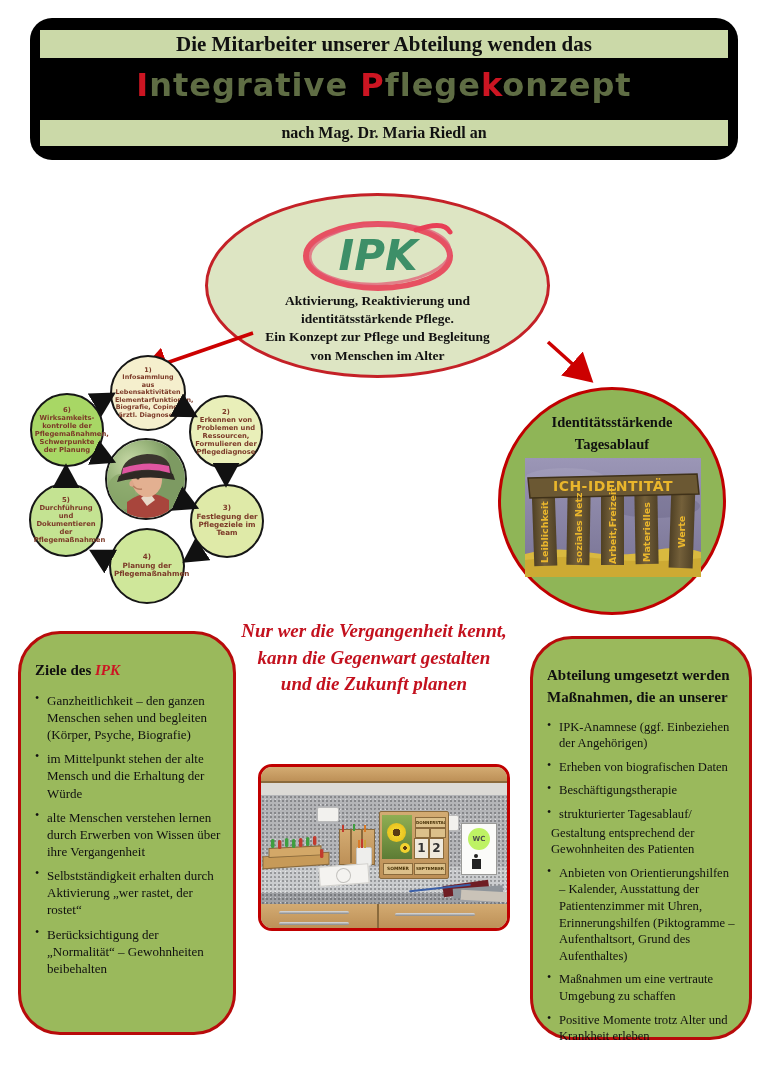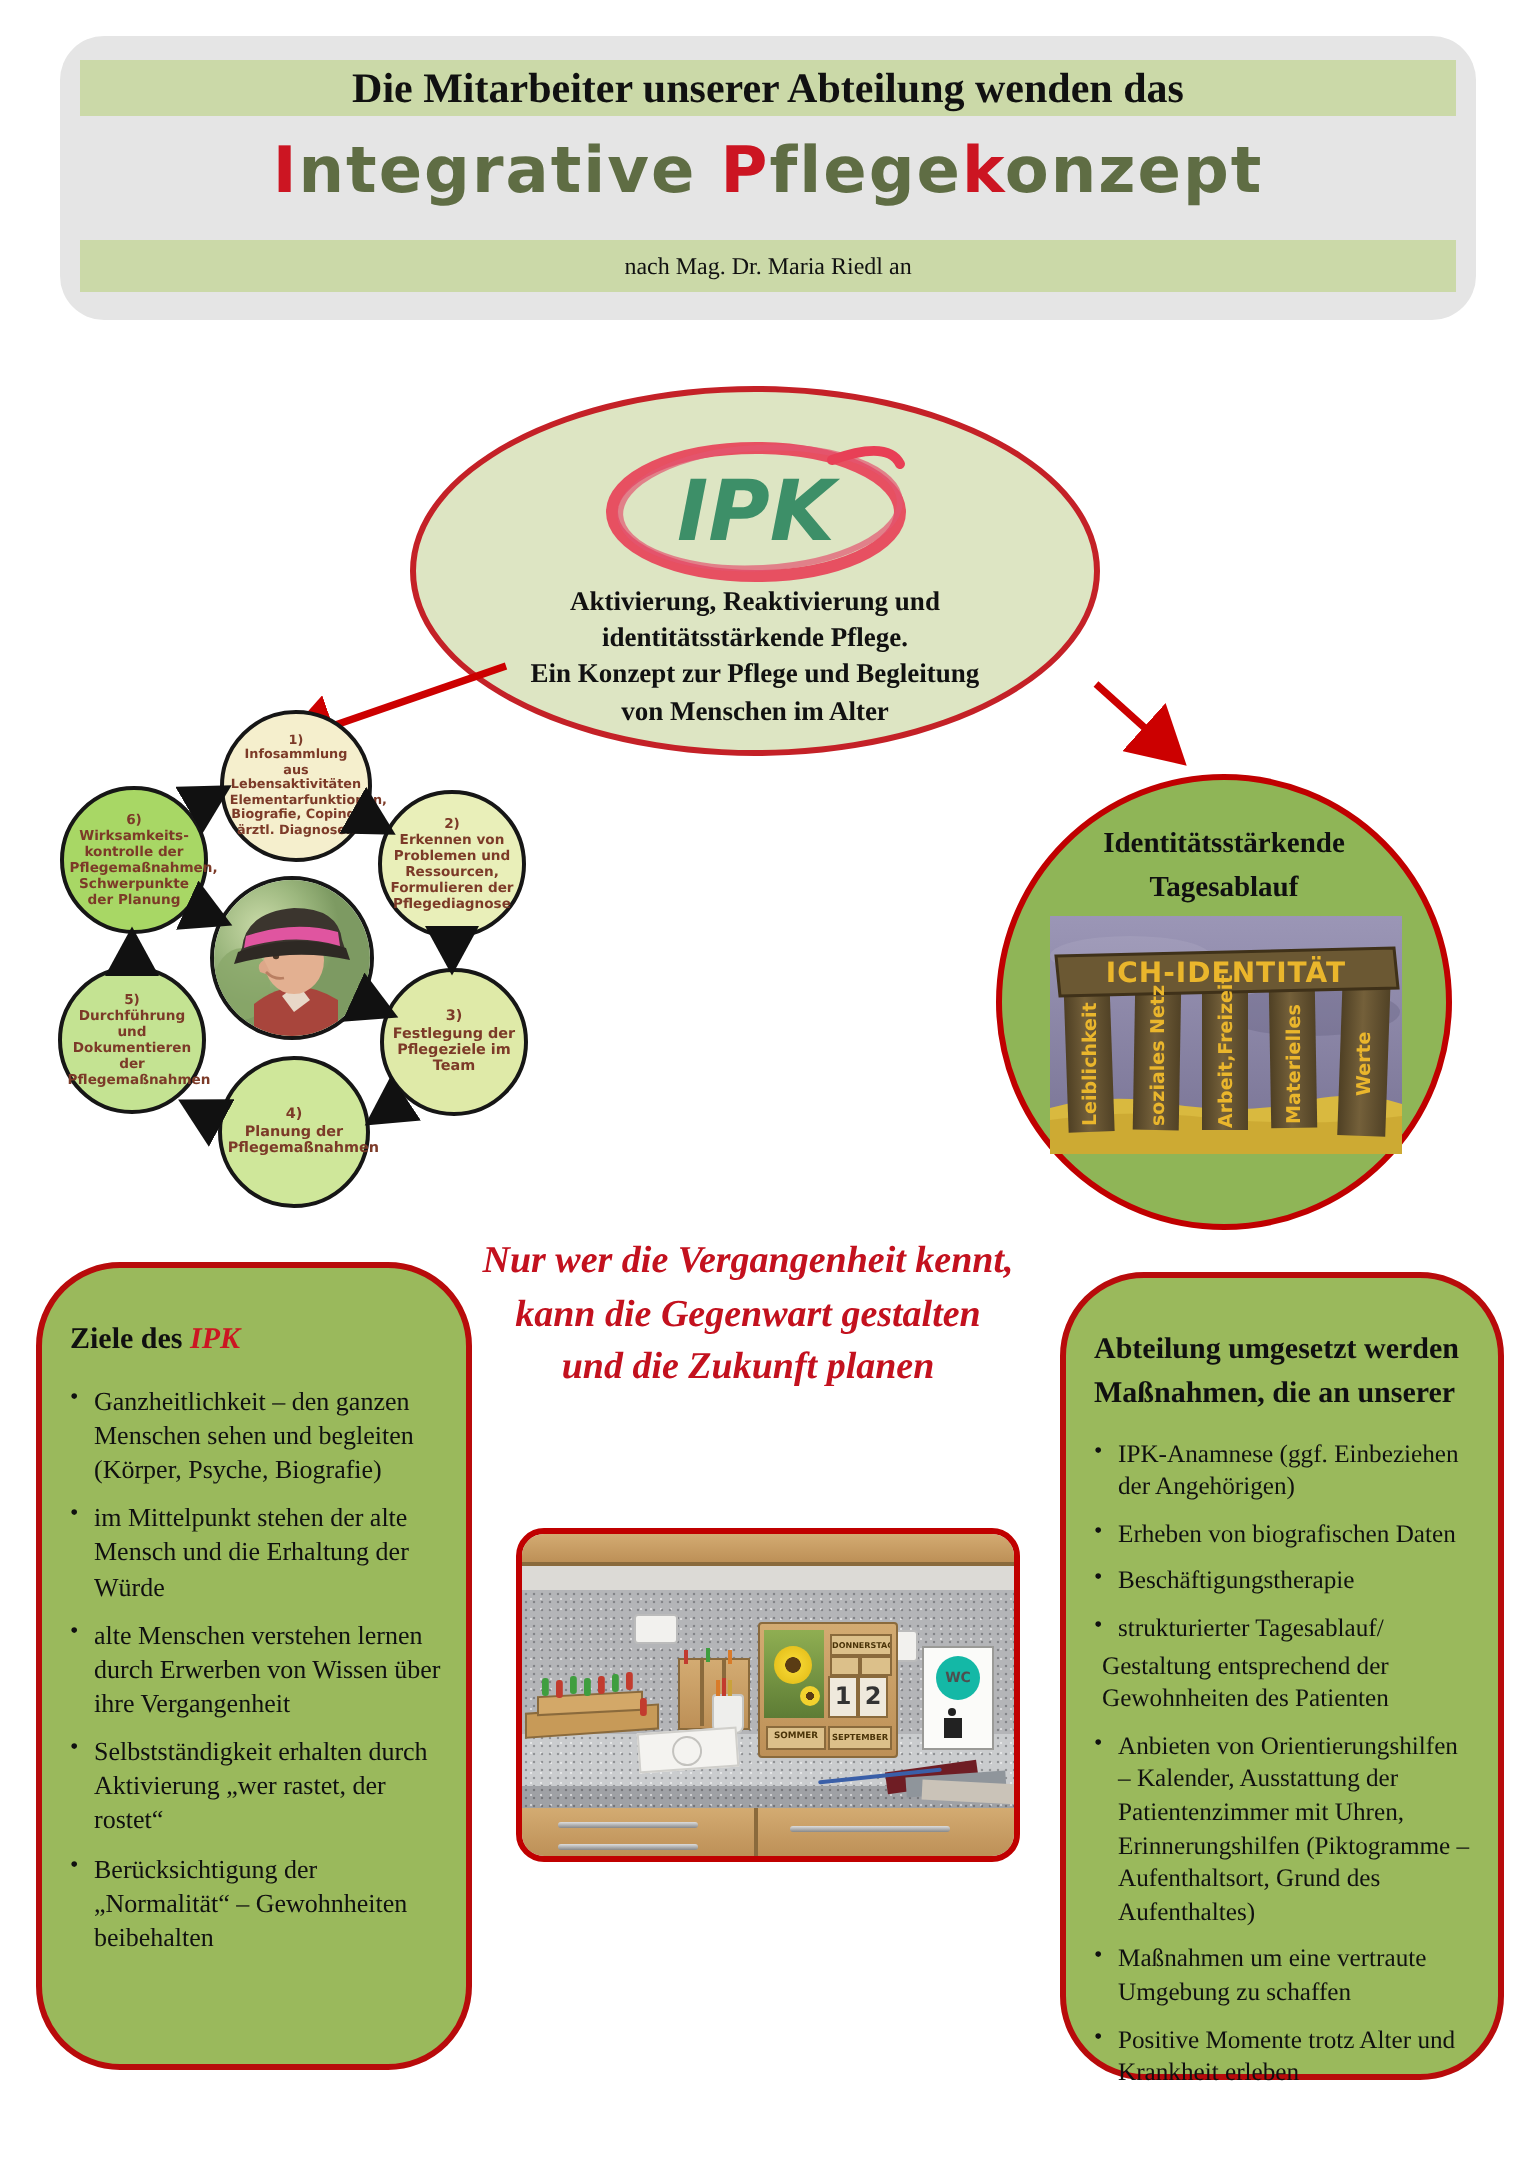--- a/index.html
+++ b/index.html
@@ -1,26 +1,26 @@
 <!DOCTYPE html>
 <html><head>
 <meta charset="utf-8">
 <style>
   html,body{margin:0;padding:0;background:#fff;}
   .page{position:relative;width:768px;height:1086px;background:#fff;overflow:hidden;
         font-family:"Liberation Serif", serif;}
   
   .hdr{position:absolute;left:30px;top:18px;width:708px;height:142px;
-       background:#e5e5e5;border-radius:22px;}
+       background:#000000;border-radius:22px;}
   .hdr-strip{position:absolute;left:10px;right:10px;height:28px;background:#cbd9a8;
        display:flex;align-items:center;justify-content:center;}
   .hdr-strip.s1{top:12px;}
   .hdr-strip.s2{top:102px;height:26px;}
   .hdr-line1{font-weight:bold;font-size:21px;color:#111;}
-  .hdr-line3{font-weight:normal;font-size:12px;color:#111;text-align:center;}
+  .hdr-line3{font-weight:bold;font-size:16px;color:#111;text-align:center;}
   .hdr-title{position:absolute;left:0;right:0;top:48px;text-align:center;
        font-family:"DejaVu Sans", sans-serif;font-weight:bold;font-size:32px;
        letter-spacing:1px;color:#5f6d44;}
   .hdr-title .seg-red{color:#cc1522;}
   
   .bubble{position:absolute;left:205px;top:193px;width:345px;height:185px;border-radius:50%;
        background:#dde5c3;border:3px solid #c42127;box-sizing:border-box;text-align:center;}
   .bubble-logo{position:absolute;left:50%;top:16px;transform:translateX(-50%);}
   .bubble-lines{position:absolute;left:0;right:0;top:96px;font-weight:bold;font-size:13.5px;
        color:#111;line-height:1.35;}
@@ -316,21 +316,21 @@
       <div class="chip" style="left:35px;top:5px;width:29px;height:9px;font-size:4px;line-height:9px;">DONNERSTAG</div>
       <div class="chip" style="left:35px;top:16px;width:13px;height:8px;font-size:3.5px;line-height:8px;"></div>
       <div class="chip" style="left:50px;top:16px;width:14px;height:8px;font-size:3.5px;line-height:8px;"></div>
       <div class="chip" style="left:34px;top:26px;width:13px;height:19px;background:#efe9dc;font-size:12px;line-height:19px;color:#333;">1</div>
       <div class="chip" style="left:49px;top:26px;width:13px;height:19px;background:#efe9dc;font-size:12px;line-height:19px;color:#333;">2</div>
       <div class="chip" style="left:3px;top:51px;width:28px;height:10px;font-size:4.4px;line-height:10px;">SOMMER</div>
       <div class="chip" style="left:34px;top:51px;width:30px;height:10px;font-size:4.2px;line-height:10px;">SEPTEMBER</div>
     </div>
 
     <div class="ph" style="left:200px;top:56px;width:34px;height:50px;background:#fbfbf9;border:1px solid #9a9a97;">
-      <div style="position:absolute;left:6px;top:4px;width:22px;height:22px;border-radius:50%;background:#14b8a6;text-align:center;font-family:'DejaVu Sans',sans-serif;font-weight:bold;font-size:7px;line-height:22px;color:#4e4e4e;">WC</div>
+      <div style="position:absolute;left:6px;top:4px;width:22px;height:22px;border-radius:50%;background:#bef264;text-align:center;font-family:'DejaVu Sans',sans-serif;font-weight:bold;font-size:7px;line-height:22px;color:#4e4e4e;">WC</div>
       <div style="position:absolute;left:12px;top:30px;width:4px;height:4px;border-radius:50%;background:#222;"></div>
       <div style="position:absolute;left:10px;top:35px;width:9px;height:10px;background:#222;"></div>
     </div>
 
     <div class="ph" style="left:182px;top:116px;width:46px;height:11px;background:#6f1d24;transform:rotate(-8deg);"></div>
     <div class="ph" style="left:192px;top:120px;width:50px;height:10px;background:#8f959b;transform:rotate(-4deg);"></div>
     <div class="ph" style="left:200px;top:124px;width:48px;height:10px;background:#cac3b8;transform:rotate(3deg);"></div>
     <div class="ph" style="left:148px;top:120px;width:62px;height:2.4px;background:#3a5fa8;transform:rotate(-6deg);border-radius:1px;"></div>
   </div>
 

